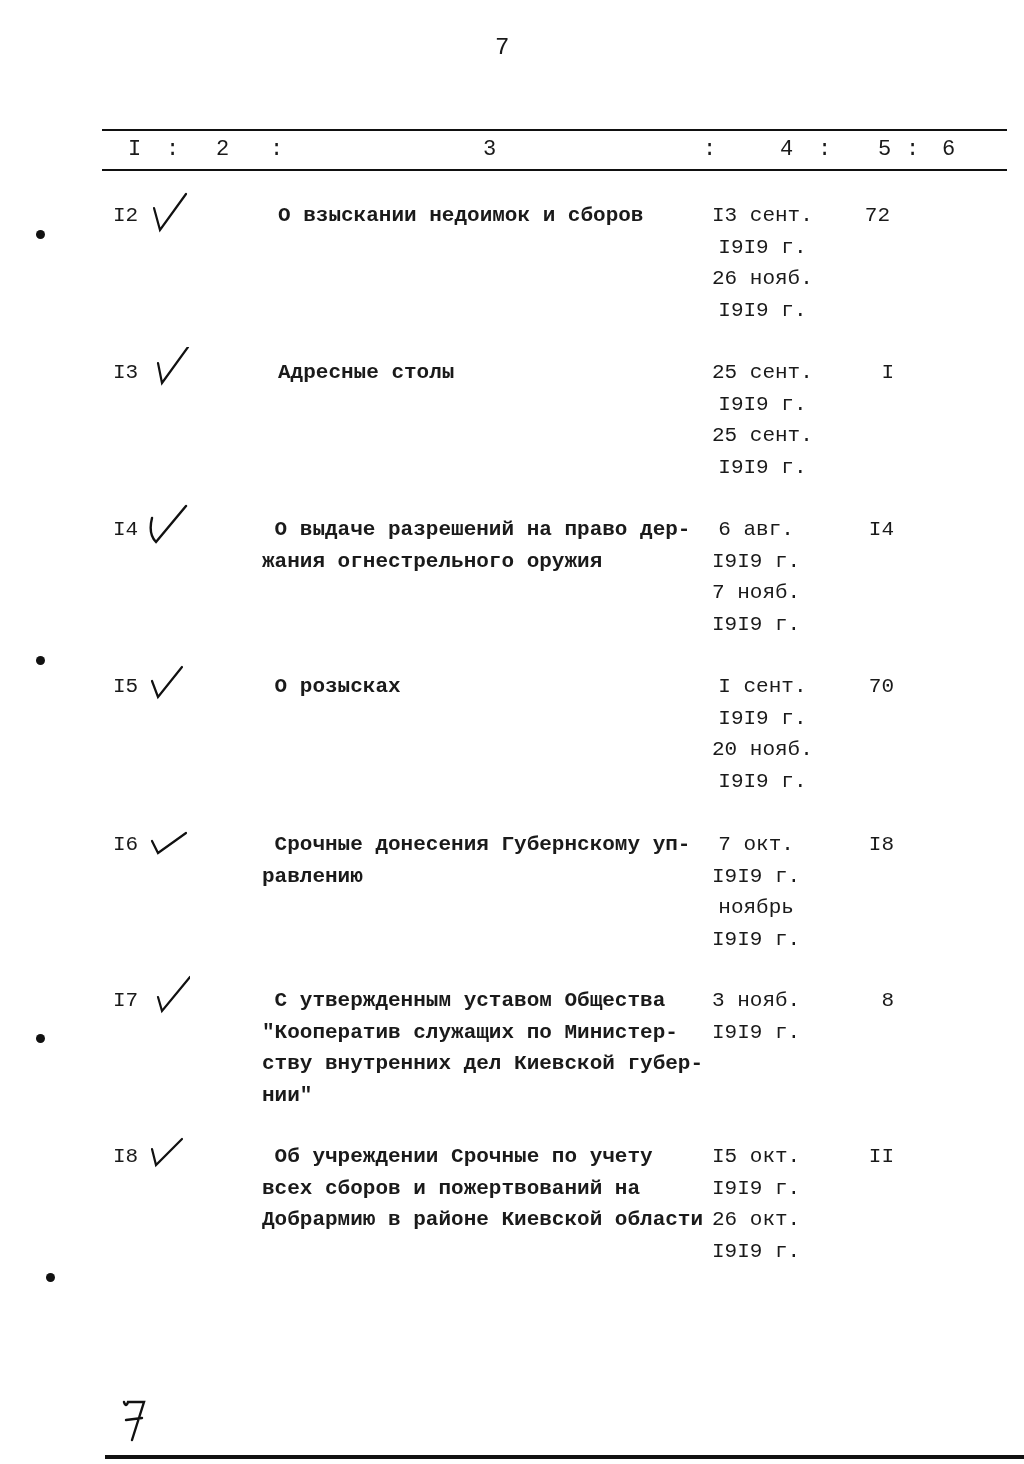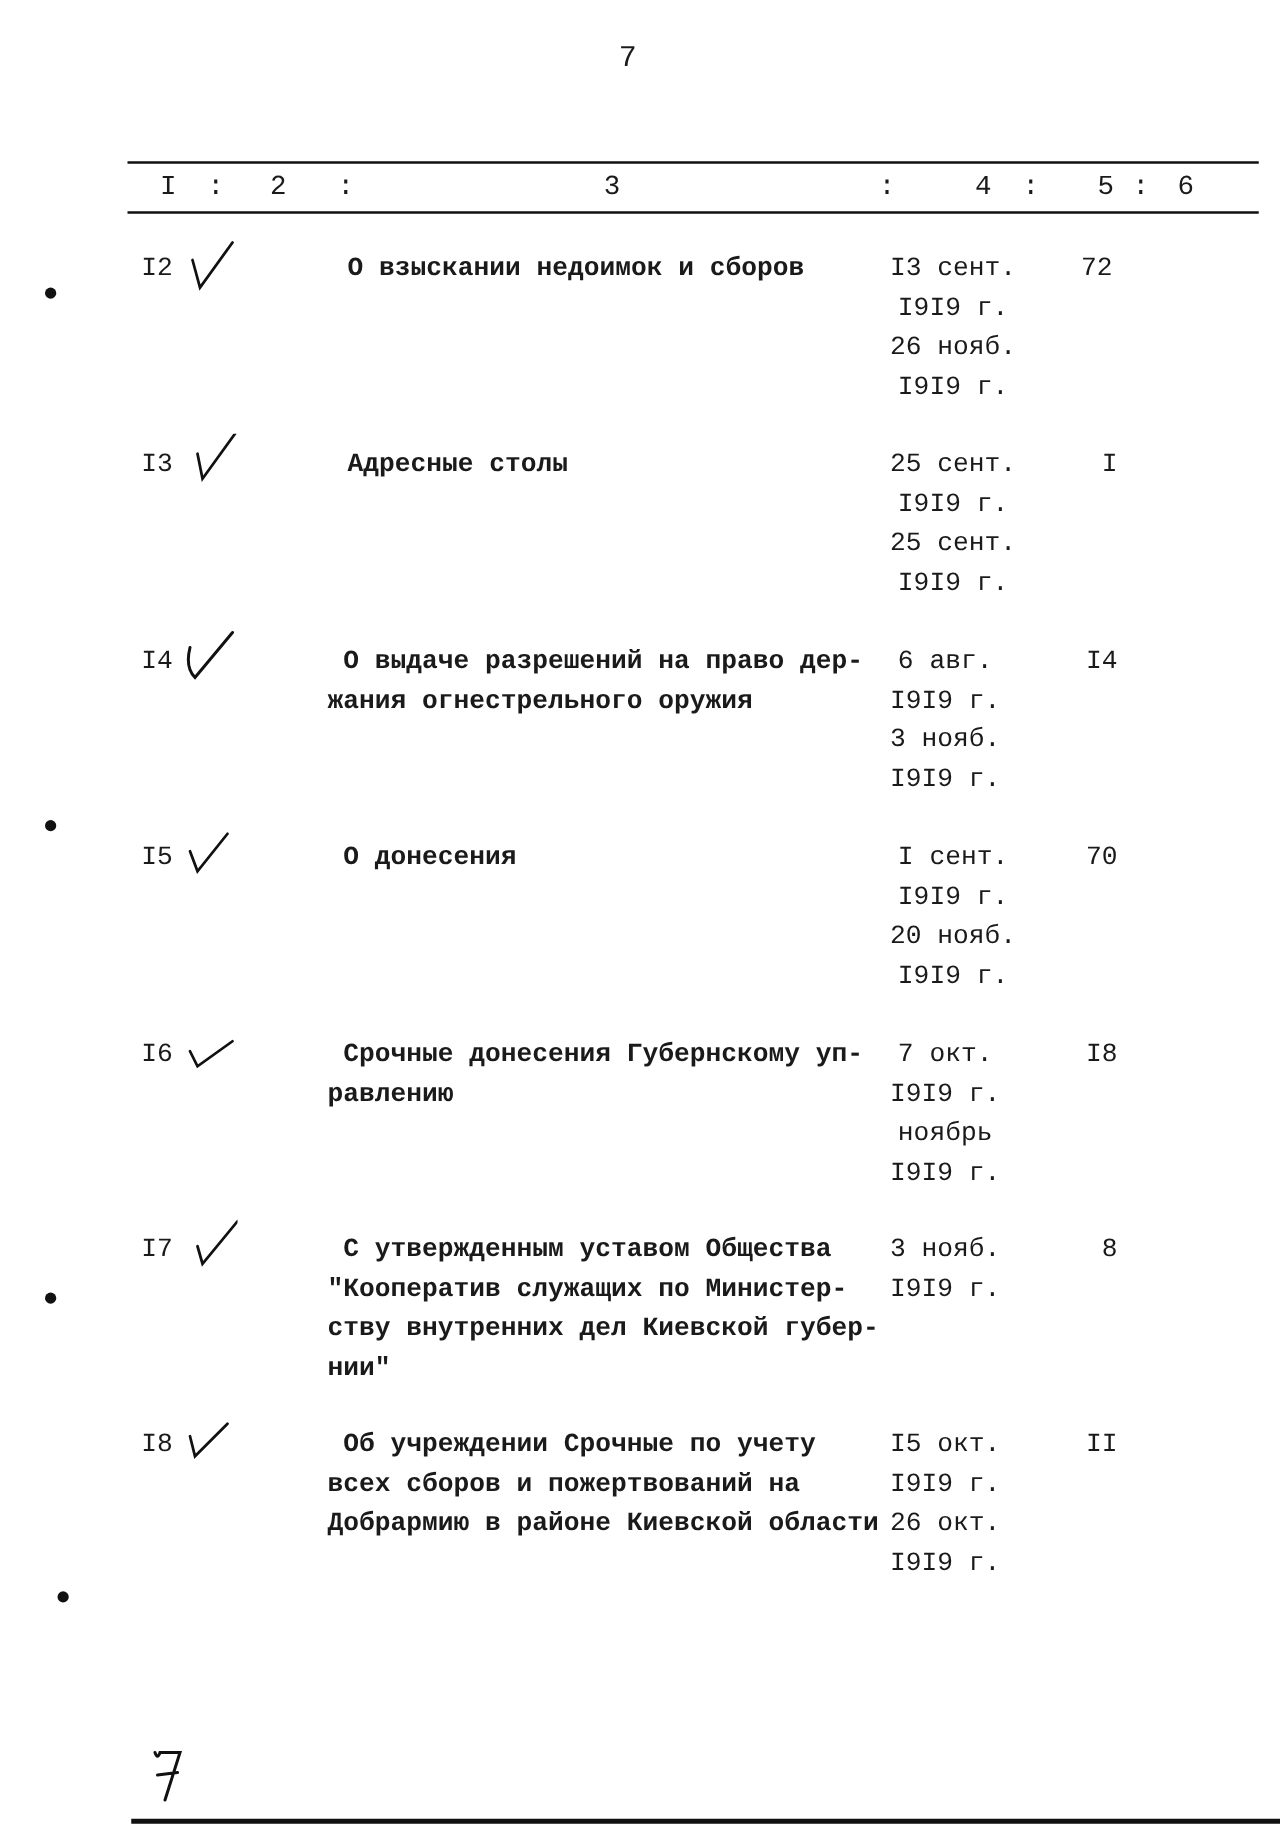--- a/index.html
+++ b/index.html
@@ -82,31 +82,31 @@
 
 <div class="row" style="top:514px">
   <span class="num">I4</span>
   <svg class="check" viewBox="0 0 42 44">
       <path d="M4 14 Q0 30 8 38 L38 2" fill="none" stroke="#111" stroke-width="2.4" stroke-linecap="round"></path>
     </svg>
   <span class="title"> О выдаче разрешений на право дер-
 жания огнестрельного оружия</span>
   <span class="dates">6 авг.
 I9I9 г.
-3 нояб.
+7 нояб.
 I9I9 г.</span>
   <span class="sheets">I4</span>
 </div>
 
 <div class="row" style="top:671px">
   <span class="num">I5</span>
   <svg class="check" viewBox="0 0 42 44">
       <path d="M4 20 L10 36 L34 6" fill="none" stroke="#111" stroke-width="2.2" stroke-linecap="round"></path>
     </svg>
-  <span class="title"> О донесения</span>
+  <span class="title"> О розысках</span>
   <span class="dates">I сент.
 I9I9 г.
 20 нояб.
 I9I9 г.</span>
   <span class="sheets">70</span>
 </div>
 
 <div class="row" style="top:829px">
   <span class="num">I6</span>
   <svg class="check" viewBox="0 0 42 44">

